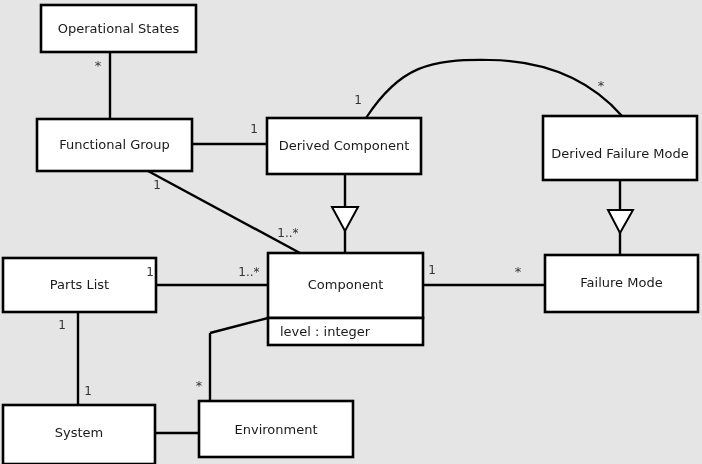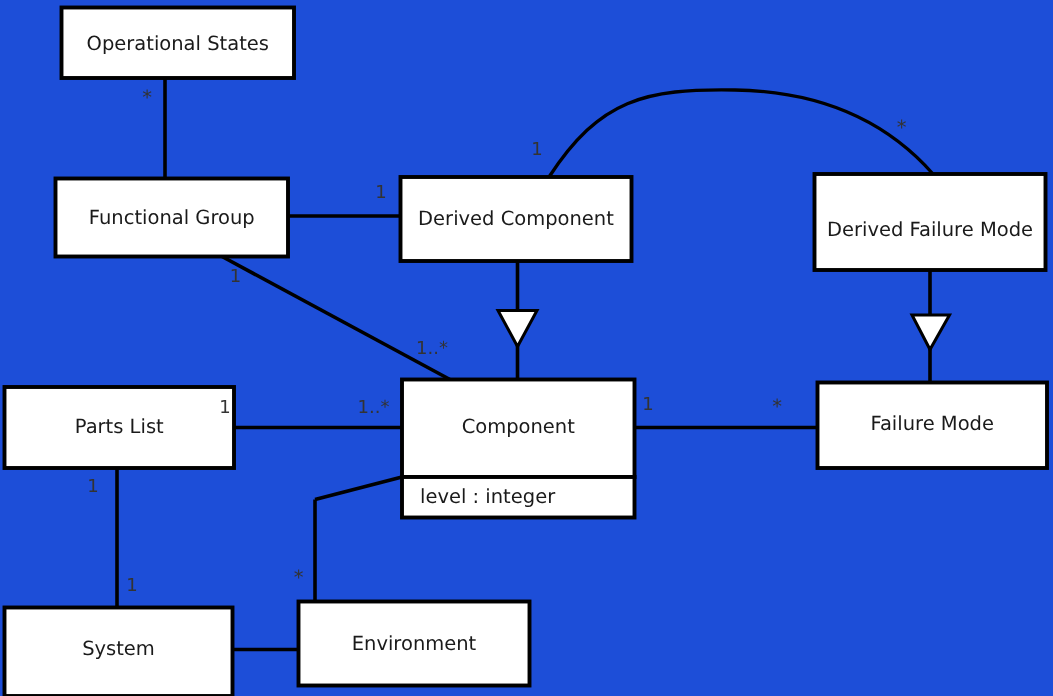--- a/index.html
+++ b/index.html
@@ -4,21 +4,21 @@
 <style>
   html, body {
     margin: 0;
     padding: 0;
     background: #ffffff;
   }
   #diagram-root {
     position: relative;
     width: 702px;
     height: 464px;
-    background: #1d4ed8;
+    background: #e5e5e5;
     font-family: "DejaVu Sans", sans-serif;
     overflow: hidden;
   }
   svg#uml-canvas {
     display: block;
     width: 702px;
     height: 464px;
   }
   .cls-box {
     fill: #ffffff;

